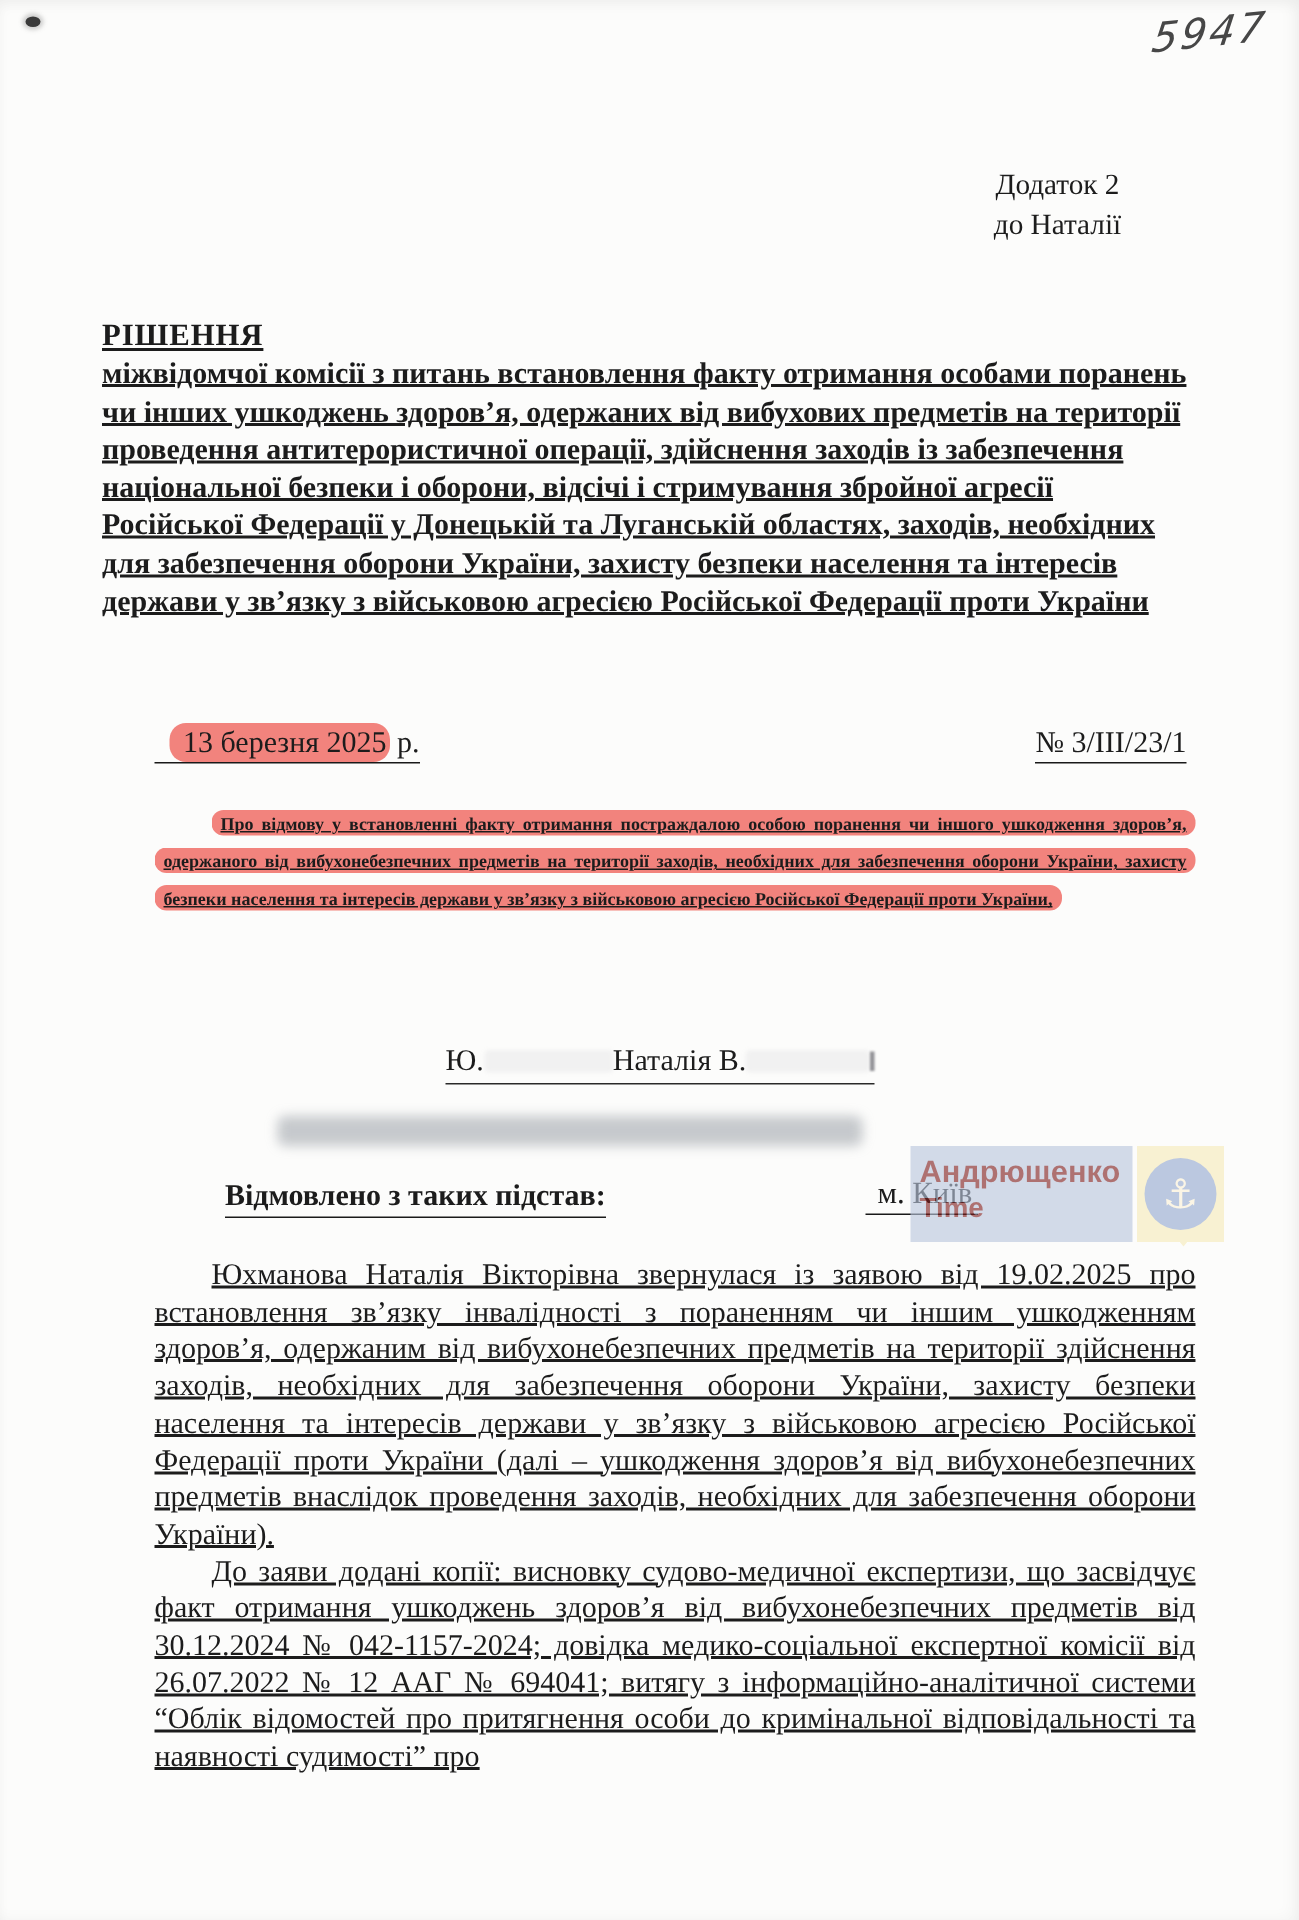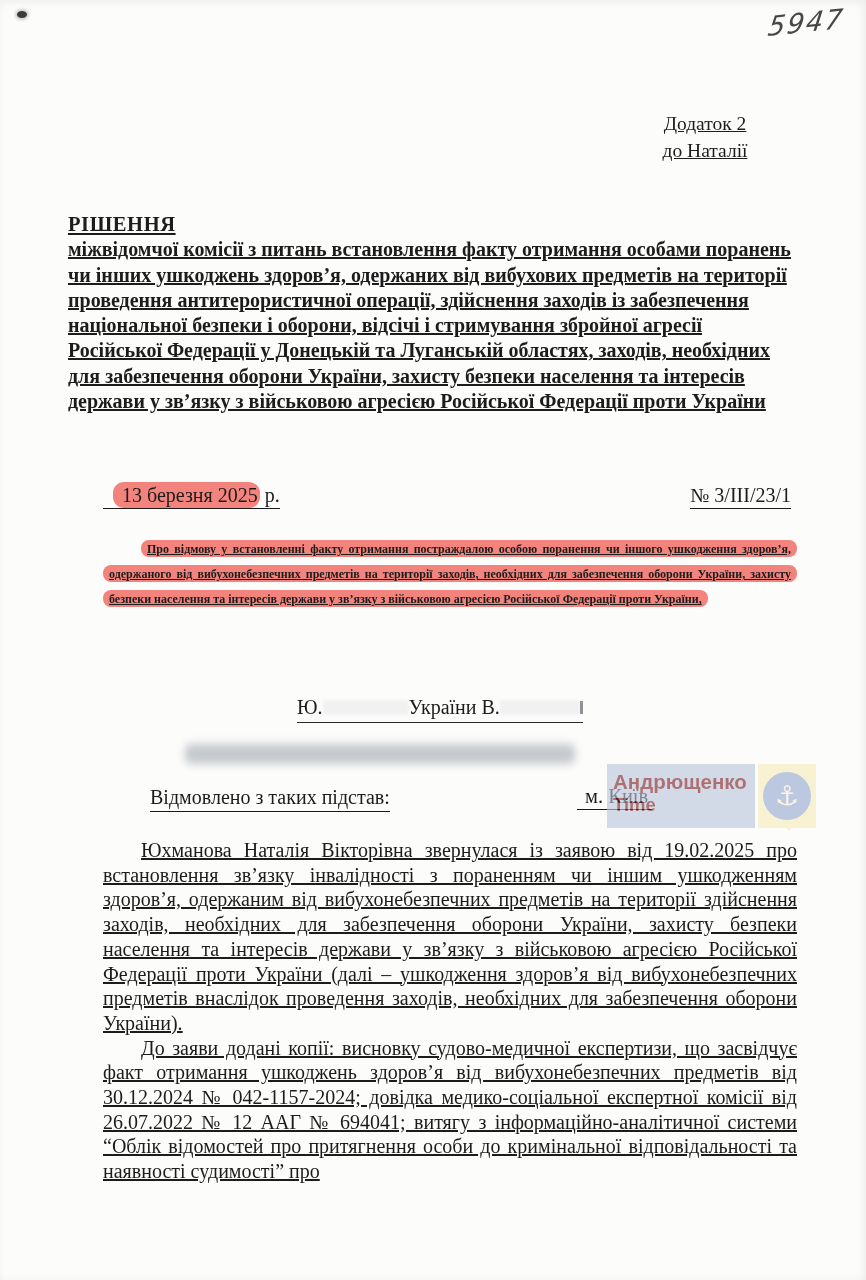--- a/index.html
+++ b/index.html
@@ -29,21 +29,21 @@
   }
   .handwritten{
     position:absolute;left:768px;top:6px;width:92px;
     font-family:"DejaVu Sans",sans-serif;
     font-style:italic;font-size:27px;color:#474747;
     transform:rotate(-6deg) skewX(-14deg);
     letter-spacing:2px;
   }
   .appendix{
     position:absolute;left:638px;top:110px;width:134px;
-    text-align:center;font-size:19.5px;line-height:27px;text-decoration:underline;
+    text-align:center;font-size:19.5px;line-height:27px;
   }
   .title-block{
     position:absolute;left:68px;top:212px;width:730px;
     text-align:left;font-weight:bold;
     font-size:20px;line-height:25.3px;text-decoration:underline;
   }
   .title-heading{font-size:20.5px;letter-spacing:0.6px;display:block;}
   .meta-row{
     position:absolute;left:103px;top:484px;width:688px;
     display:flex;justify-content:space-between;align-items:flex-start;
@@ -117,21 +117,21 @@
     border:5px solid transparent;border-top:6px solid var(--wm_yellow);
   }
   .wm-circle{
     width:48px;height:48px;border-radius:50%;
     background:var(--wm_circle);
     display:flex;align-items:center;justify-content:center;
     color:#fbf5e3;font-size:27px;line-height:1;
   }
   .grounds-heading{
     position:absolute;left:150px;top:786px;
-    font-weight:normal;font-size:20px;
+    font-weight:bold;font-size:20px;
     border-bottom:1.8px solid #1a1a1a;padding-bottom:2px;
   }
   .body-text{
     position:absolute;left:103px;top:838px;width:694px;
     font-size:20px;line-height:24.7px;
     text-align:justify;
   }
   .body-text p{text-indent:38px;margin:0;text-decoration:underline;}
 </style>
 </head>
@@ -158,21 +158,21 @@
     <span class="u">№ 3/ІІІ/23/1</span>
   </div>
 
   <div class="subject">
     <span class="hl">Про відмову у встановленні факту отримання постраждалою особою поранення чи іншого ушкодження здоров’я, одержаного від вибухонебезпечних предметів на території заходів, необхідних для забезпечення оборони України, захисту безпеки населення та інтересів держави у зв’язку з військовою агресією Російської Федерації проти України,</span>
   </div>
 
   <div class="addressee">
     <span>Ю.</span>
     <span class="redact-soft redact-gap1"></span>
-    <span>України В.</span>
+    <span>Наталія В.</span>
     <span class="redact-soft redact-gap2"></span>
     <span class="redact-mark"></span>
   </div>
 
   <div class="address-row">
     <span class="address-blob"></span>
     <span class="address-city">м. Київ</span>
   </div>
 
   <div class="watermark">

